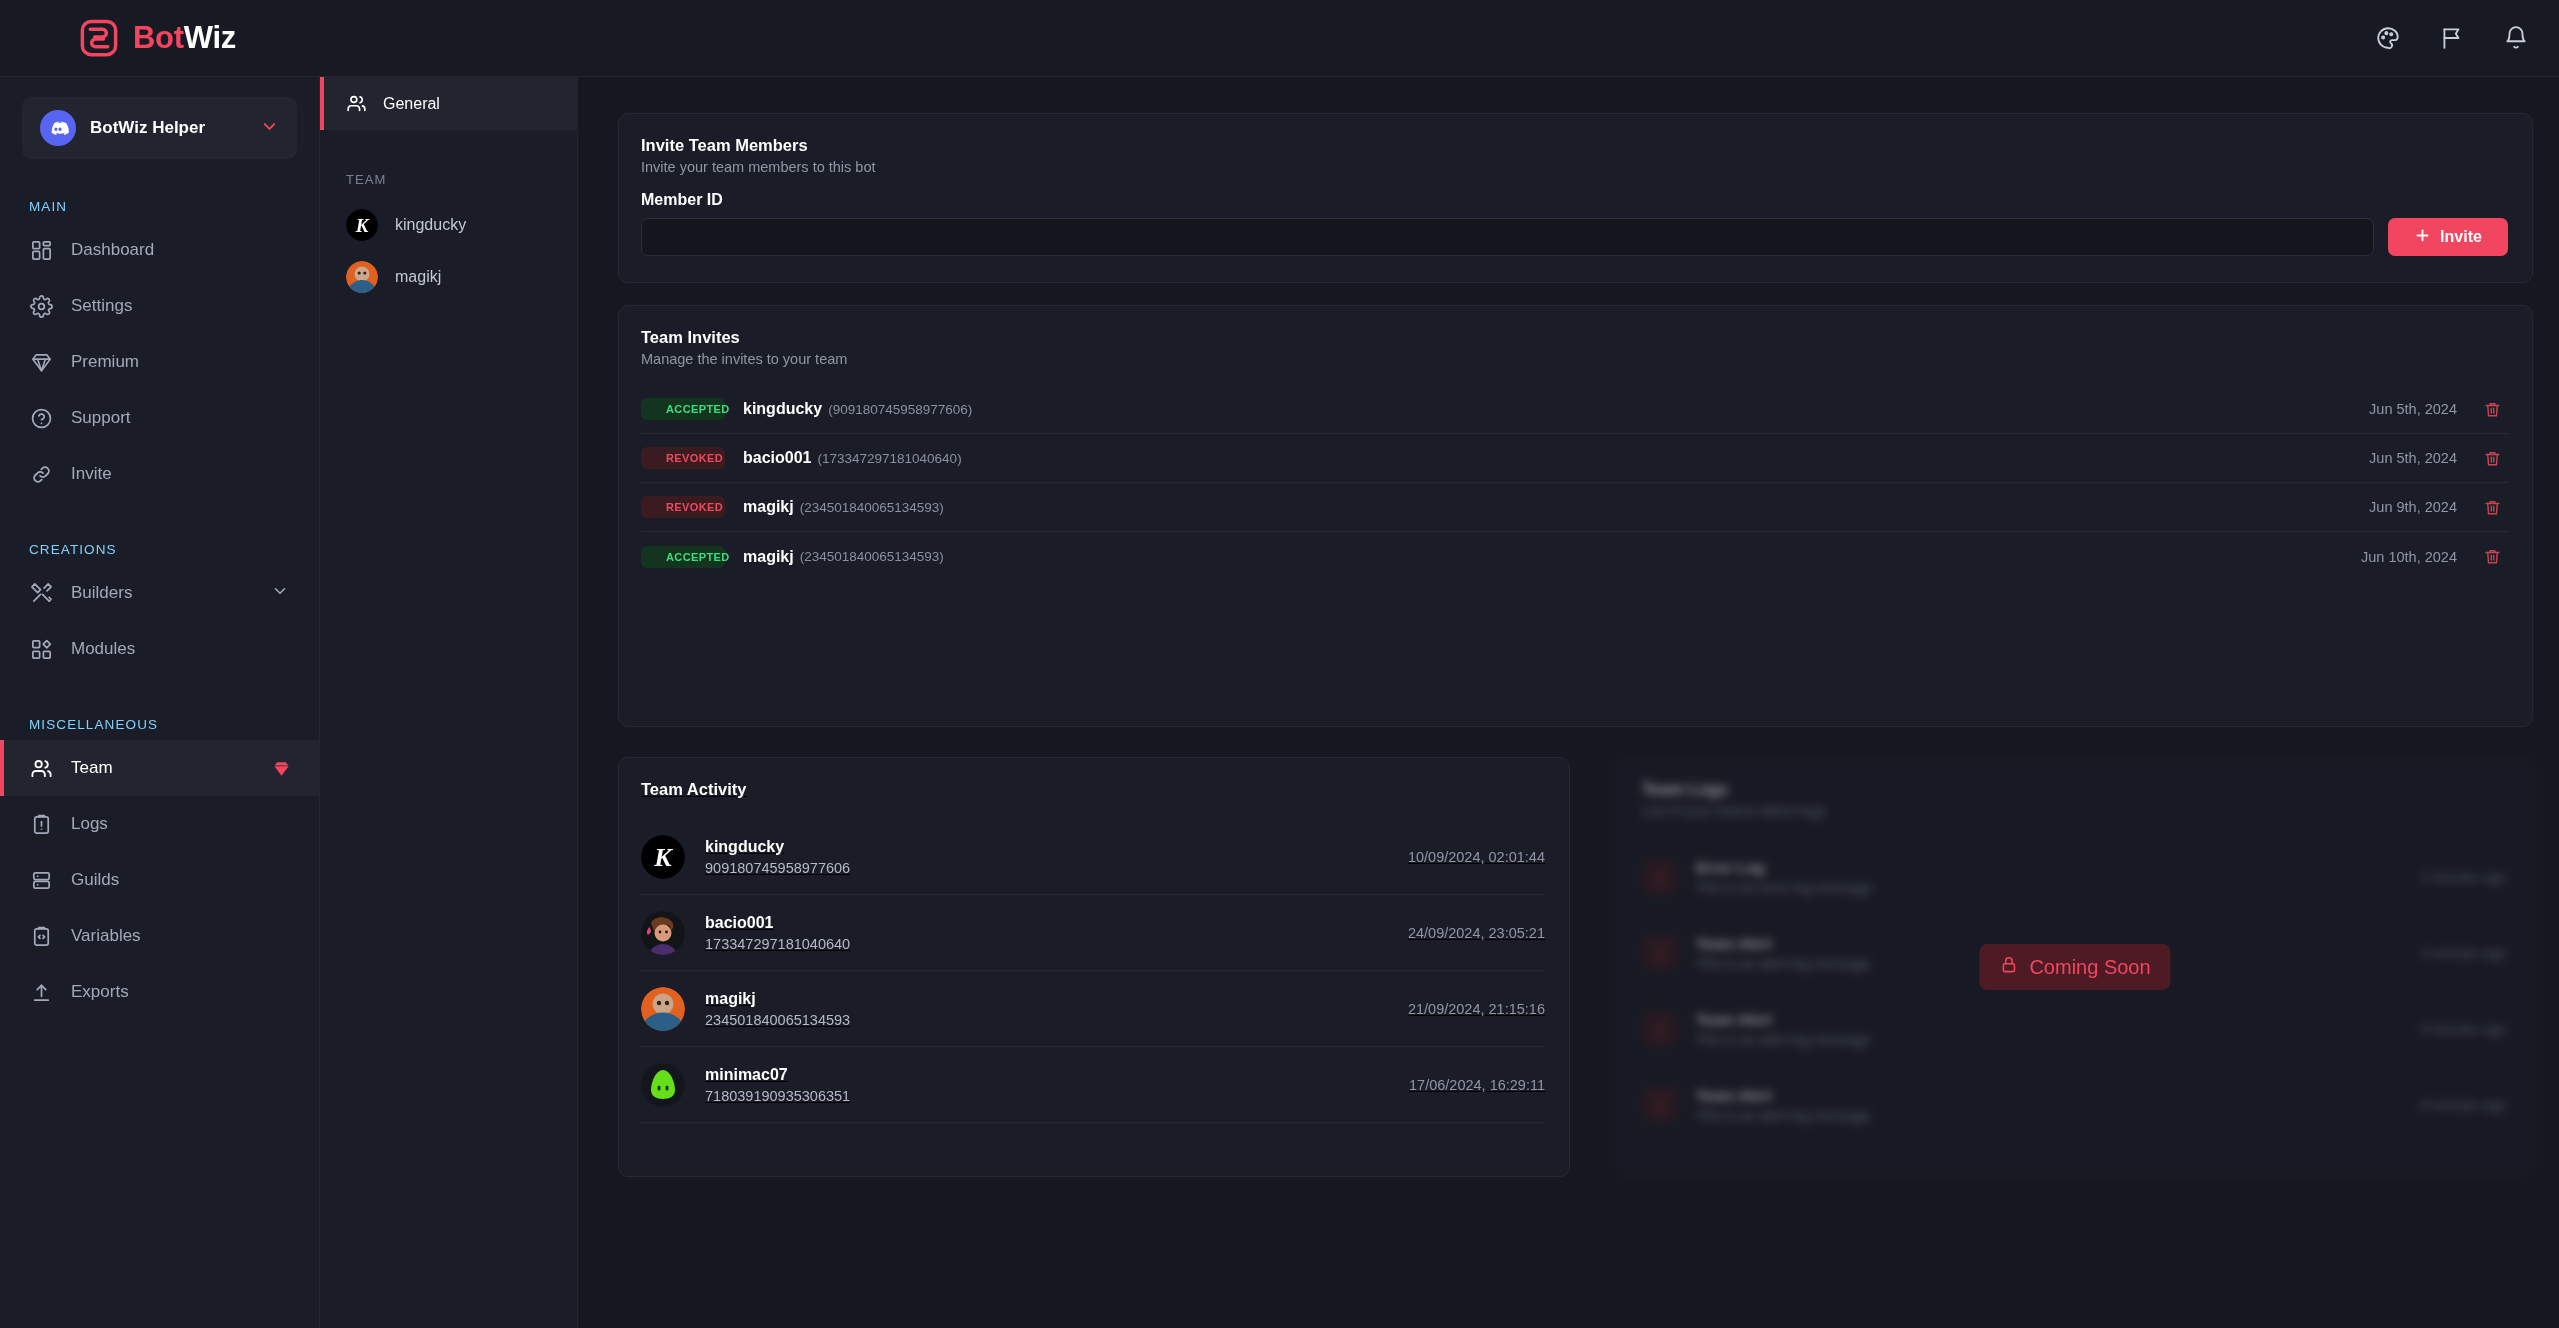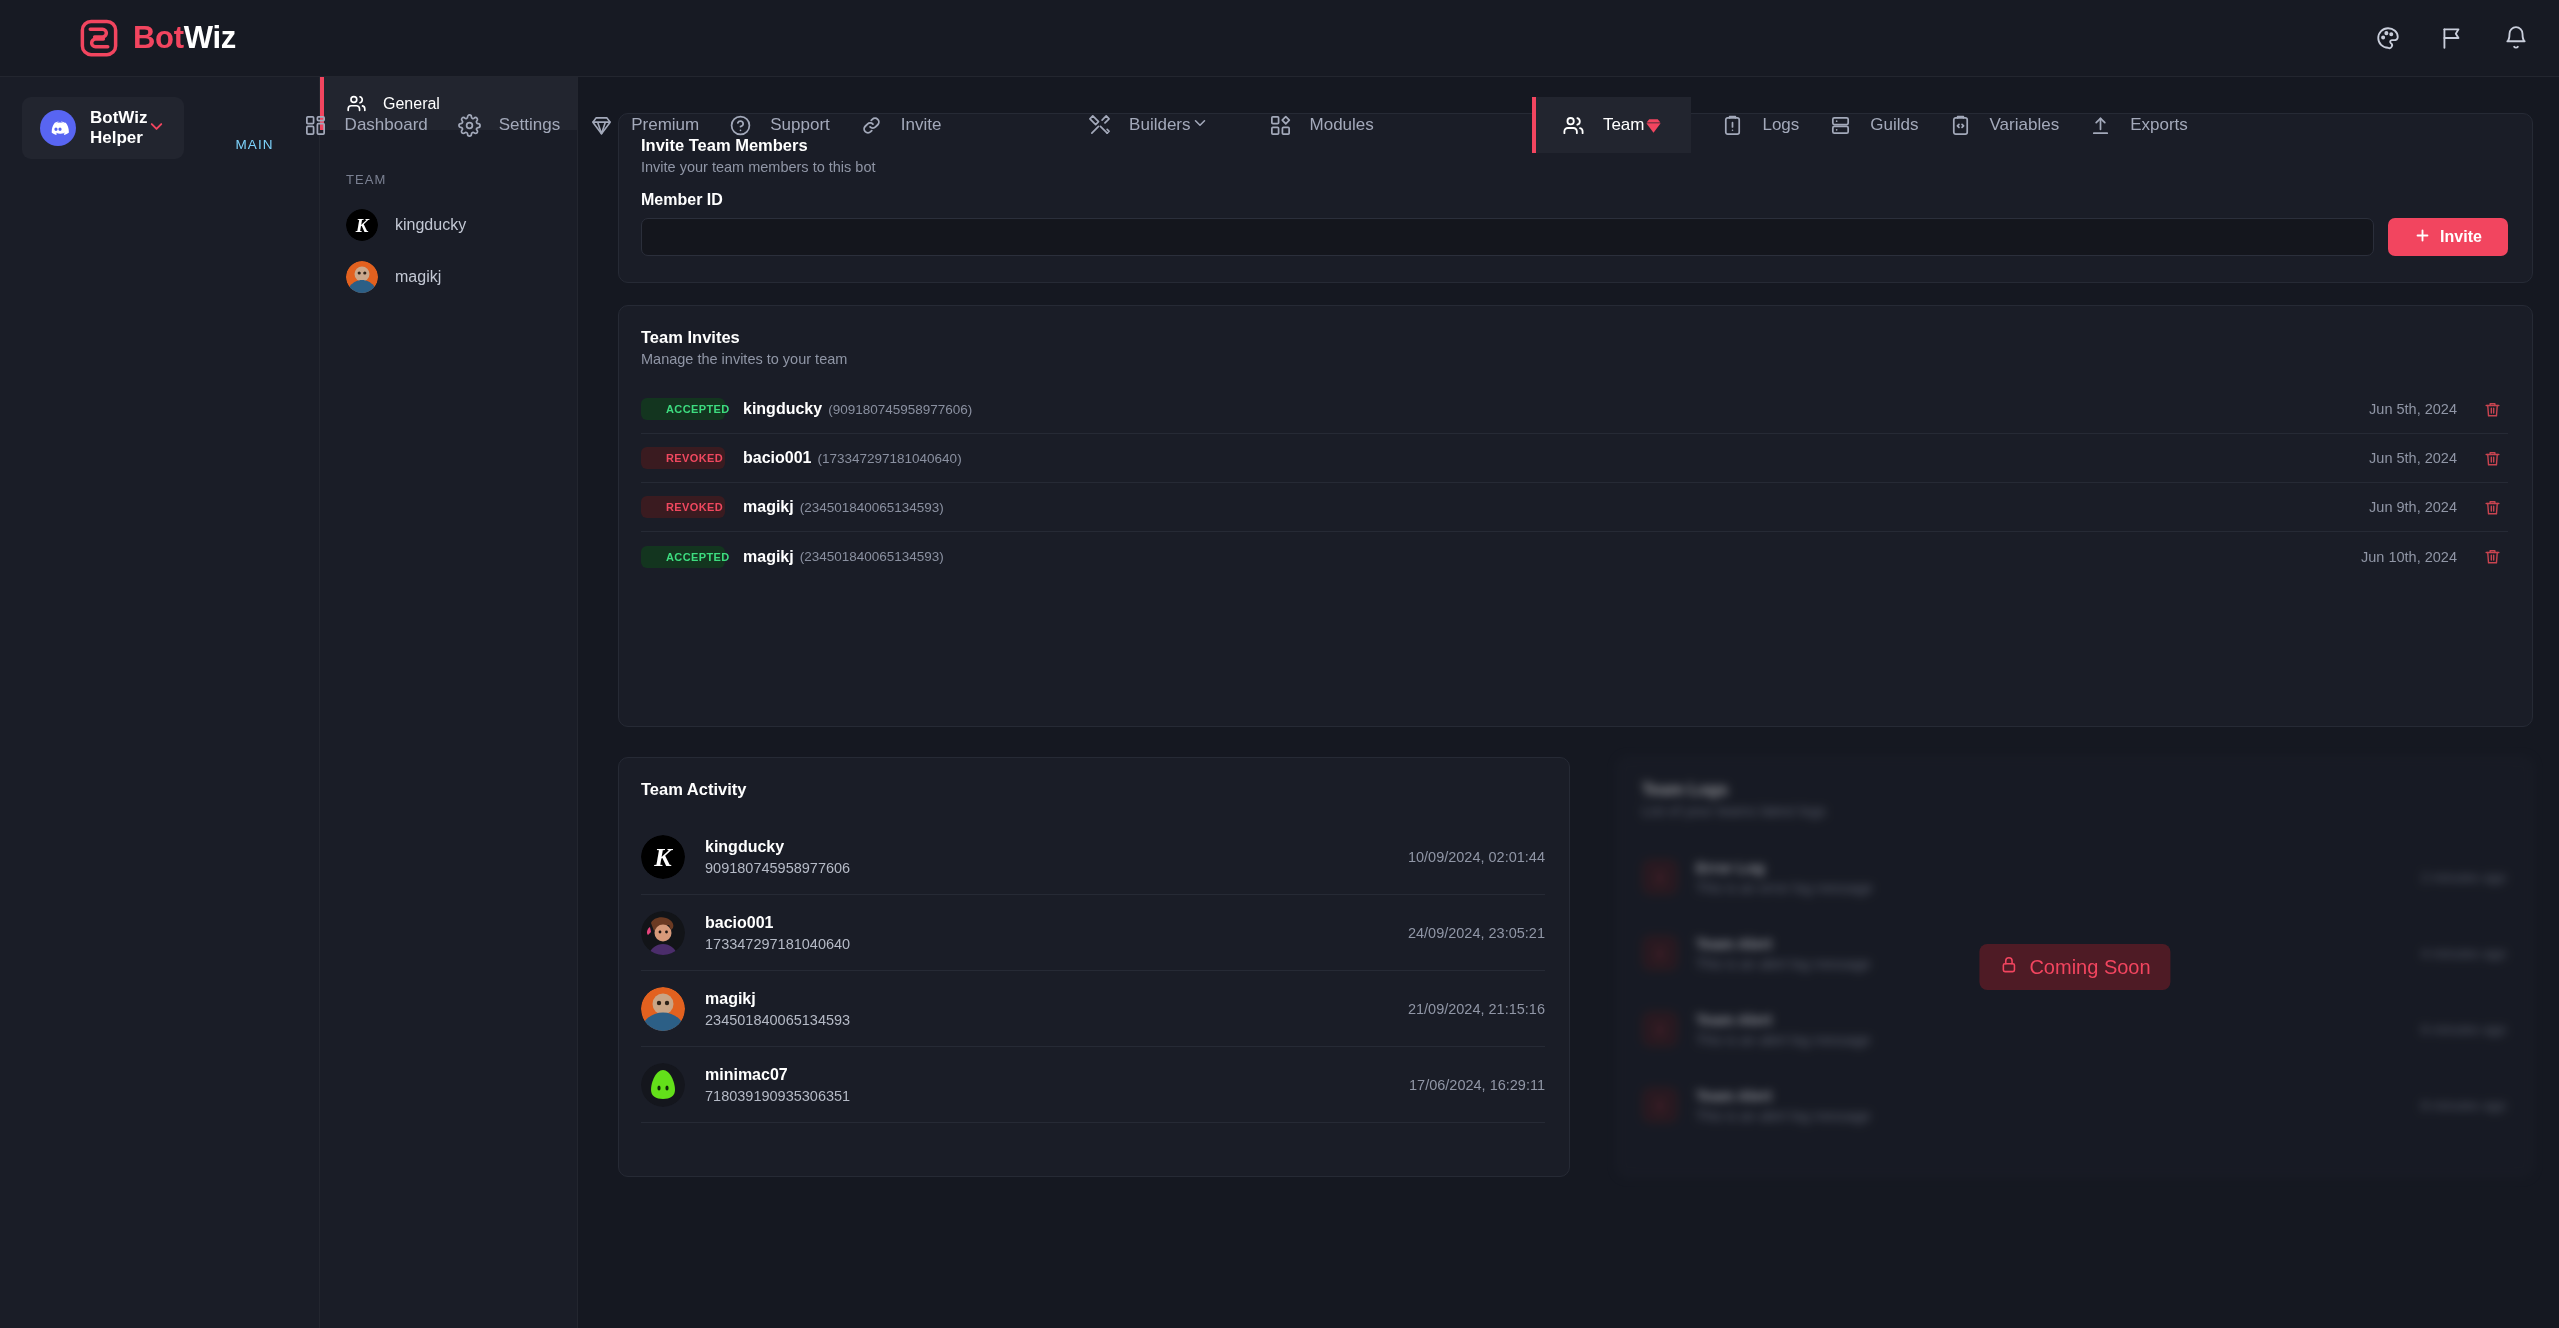--- a/index.html
+++ b/index.html
@@ -29,21 +29,21 @@
 
   
   .body-row { display: flex; flex: 1; min-height: 0; }
 
   
   .sidebar {
     width: 320px; min-width: 320px;
     background: #1a1d27;
     border-right: 1px solid #23262f;
     padding-top: 20px;
-    display: flex; flex-direction: row;
+    display: flex; flex-direction: column;
   }
   .botsel {
     margin: 0 22px 0 22px;
     height: 62px;
     background: #22252f;
     border-radius: 9px;
     display: flex; align-items: center;
     padding: 0 18px;
     cursor: pointer;
   }
@@ -150,21 +150,21 @@
   .pill-revoked { background: #3a1b20; color: #f0485f; }
   .invite-name { margin-left: 18px; color: #ffffff; font-size: 16px; font-weight: bold; }
   .invite-id { color: #8a90a0; font-size: 13.5px; margin-left: 6px; font-weight: normal; }
   .invite-date { margin-left: auto; color: #9096a6; font-size: 14.5px; }
   .trash-btn {
     margin-left: 26px; margin-right: 6px; cursor: pointer;
     display: flex; align-items: center; color: #c84450;
   }
 
   
-  .bottom-row { display: flex; gap: 47px; margin-top: 30px; }
+  .bottom-row { display: flex; gap: 47px; margin-top: 30px; text-decoration: underline; }
   .activity-card { width: 952px; padding: 22px 24px 0 22px; height: 420px; }
   .activity-list { margin-top: 20px; }
   .activity-item {
     display: flex; align-items: center; height: 76px;
     border-bottom: 1px solid #262a35;
   }
   .activity-item:last-child { border-bottom: 1px solid #262a35; }
   .act-av { width: 44px; height: 44px; border-radius: 50%; flex: none; overflow: hidden; }
   .act-meta { margin-left: 20px; }
   .act-name { color: #ffffff; font-size: 16px; font-weight: bold; }

